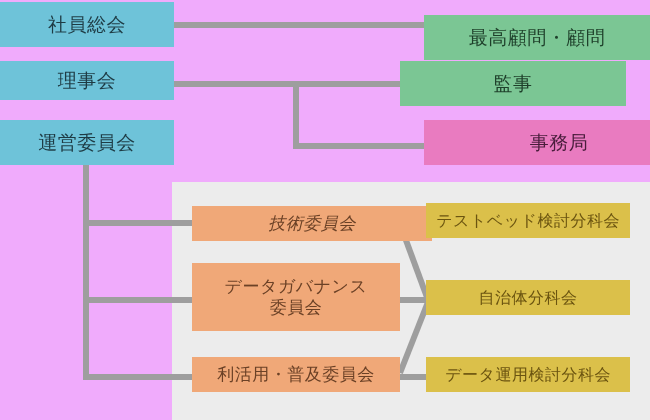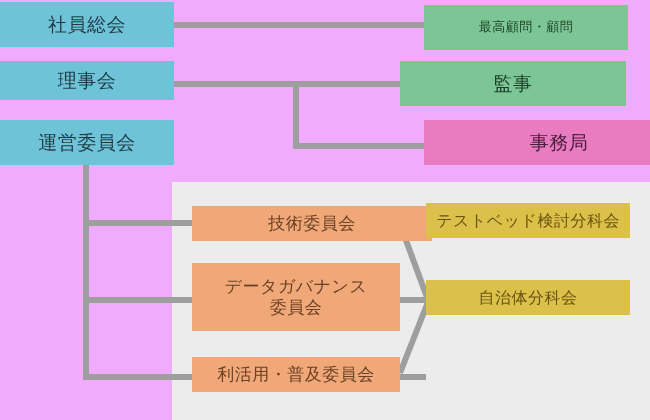--- a/index.html
+++ b/index.html
@@ -89,31 +89,32 @@
     <line x1="400" y1="224" x2="428" y2="300"></line>
     <line x1="400" y1="373" x2="428" y2="302"></line>
   </svg>
 
   <div class="node blue" style="left:0px; top:2px; width:174px; height:45px; font-size:19px;">社員総会</div>
 
   <div class="node blue" style="left:0px; top:61px; width:174px; height:39px; font-size:19px;">理事会</div>
 
   <div class="node blue" style="left:0px; top:120px; width:174px; height:45px; font-size:19px;">運営委員会</div>
 
-  <div class="node green" style="left:424px; top:5px; width:204px; height:45px; font-size:13px;">最高顧問・顧問</div>
+  <div class="node green" style="left:424px; top:15px; width:226px; height:45px; font-size:19px;">最高顧問・顧問</div>
 
   <div class="node green" style="left:400px; top:61px; width:226px; height:45px; font-size:19px;">監事</div>
 
   <div class="node pink" style="left:424px; top:120px; width:270px; height:45px; font-size:19px;">事務局</div>
 
-  <div class="node orange" style="left:192px; top:206px; width:240px; height:35px; font-size:17px;">技術委員会</div>
+  <div class="node orange" style="left:192px; top:206px; width:240px; height:35px; font-size:17px;font-style:italic;">技術委員会</div>
 
   <div class="node orange" style="left:192px; top:263px; width:208px; height:68px; font-size:17px;">データガバナンス
 委員会</div>
 
   <div class="node orange" style="left:192px; top:357px; width:208px; height:35px; font-size:17px;">利活用・普及委員会</div>
 
   <div class="node yellow" style="left:426px; top:203px; width:204px; height:35px; font-size:16px;">テストベッド検討分科会</div>
 
   <div class="node yellow" style="left:426px; top:280px; width:204px; height:35px; font-size:16px;">自治体分科会</div>
 
+  <div class="node yellow" style="left:426px; top:357px; width:204px; height:35px; font-size:16px;">データ運用検討分科会</div>
 
 </div>
 
 </body></html>

